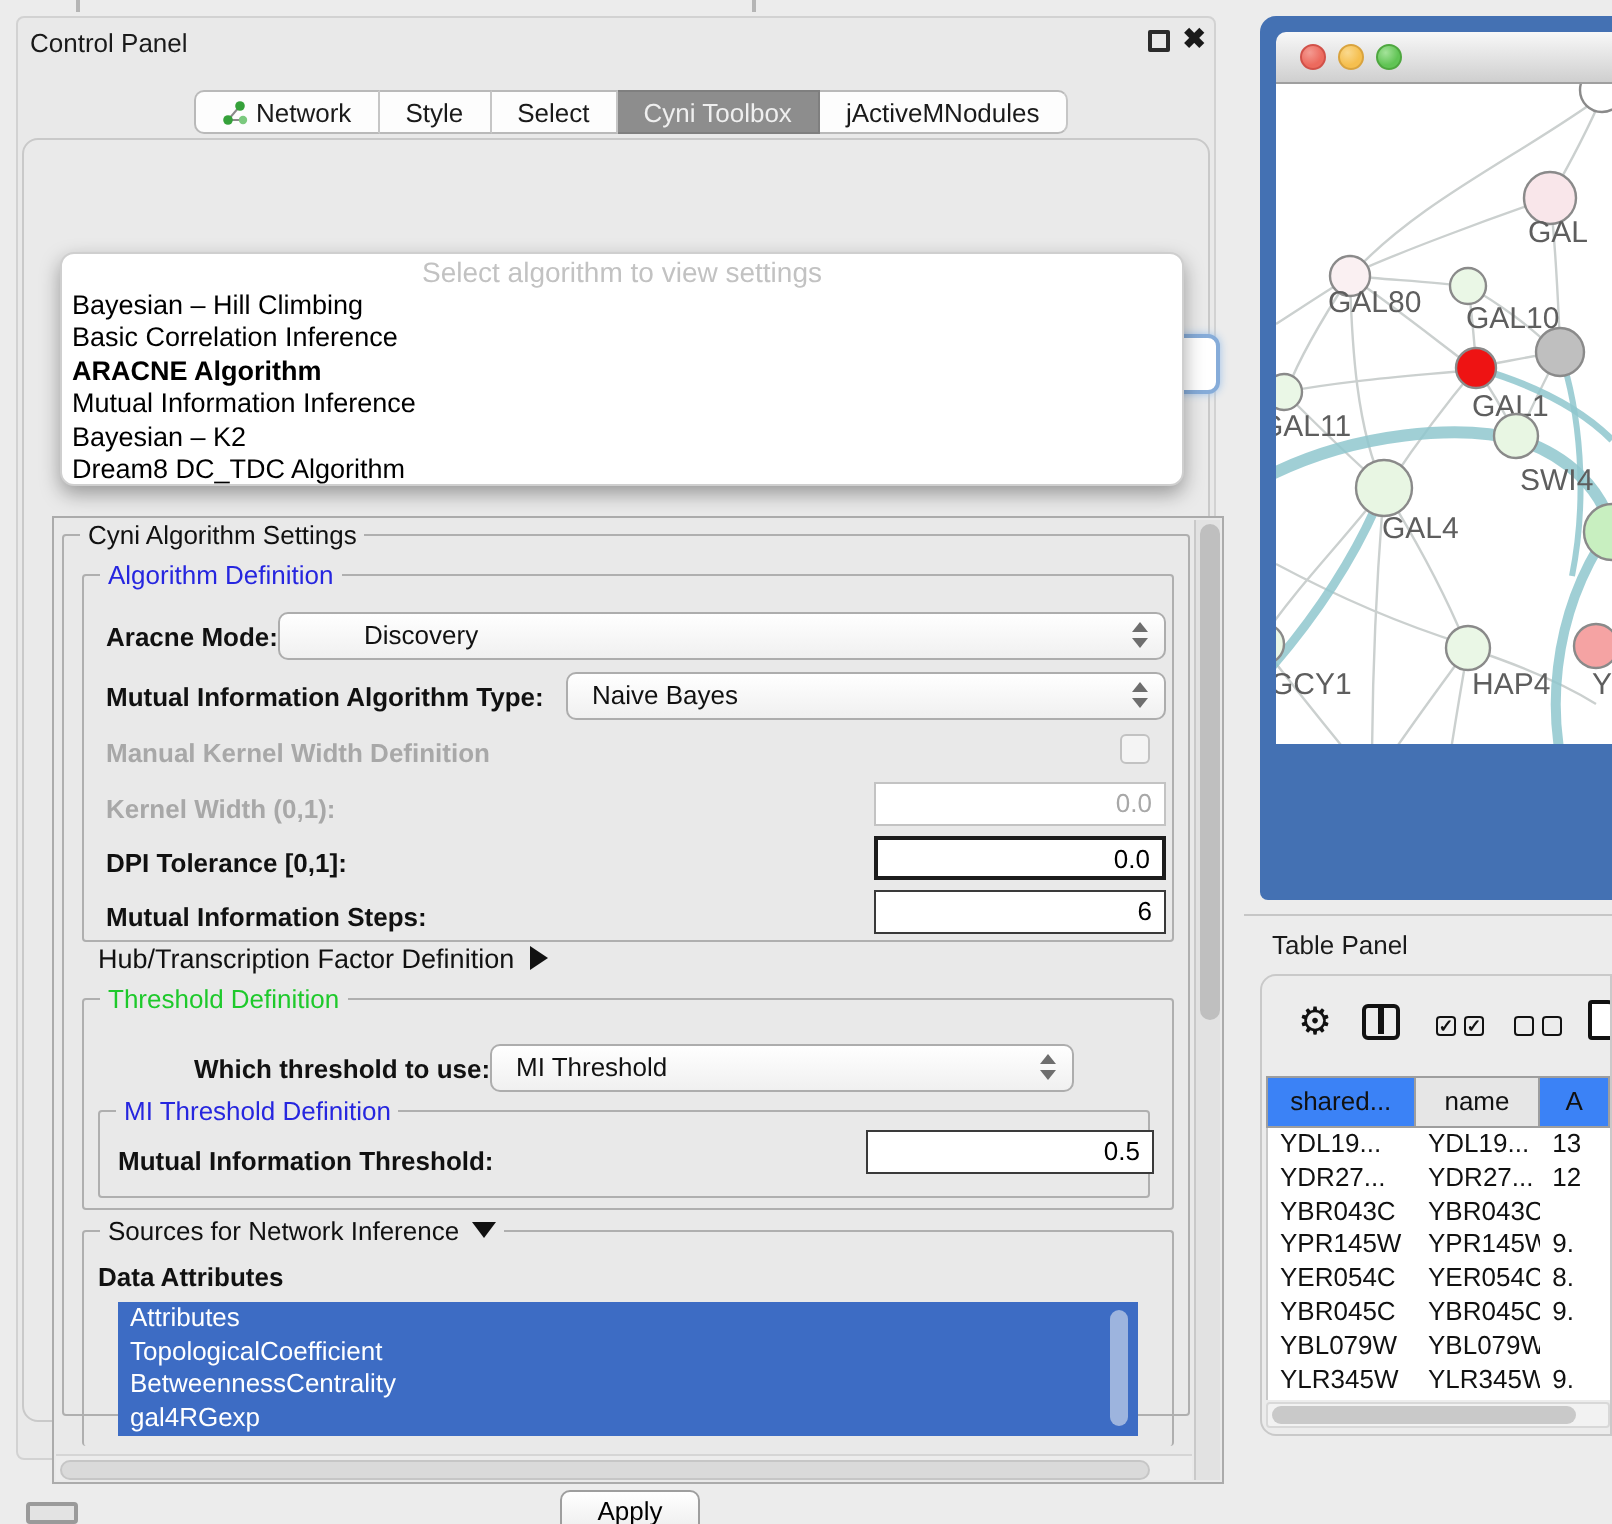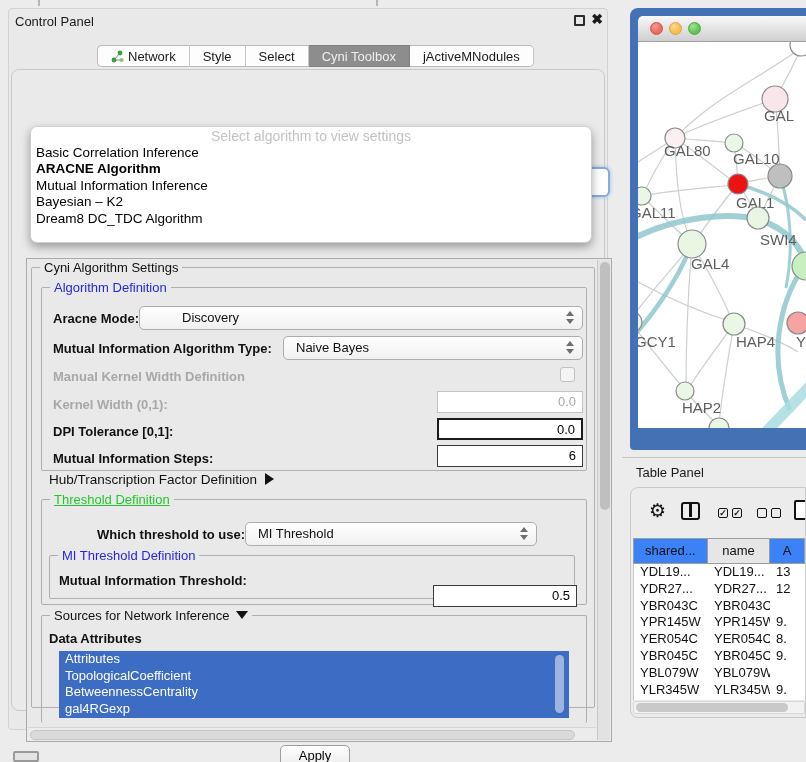--- a/index.html
+++ b/index.html
@@ -51,21 +51,21 @@
   #algo-placeholder { text-align:center; color:#C2C2C2; font-size:14px; line-height:17px; }
   .algo-item { font-size:13.5px; line-height:16.4px; padding-left:5px; color:#000; white-space:nowrap; }
   .algo-item.bold { font-weight:bold; }
 
   
   #settings-pane { position:absolute; left:14px; top:188px; width:586px; height:484px;
     background:#E9E9E9; border:1px solid #ABABAB; z-index:2; }
   .groupbox { position:absolute; border:1px solid #AFAFAF; border-radius:2px; }
   .gb-title { position:absolute; top:-8px; left:8px; background:#E9E9E9; padding:0 4px;
     font-size:13px; white-space:nowrap; }
-  .gb-blue { color:#2626DF; } .gb-green { color:#1EC92B;text-decoration:underline; }
+  .gb-blue { color:#2626DF; } .gb-green { color:#1EC92B; }
   .lbl { position:absolute; font-weight:bold; color:#111; white-space:nowrap; }
   .lbl.dis { color:#A8A8A8; }
   .tfield { position:absolute; background:#fff; height:22px; line-height:20px;
     text-align:right; padding-right:6px; font-size:13px; }
   .tfield.dis { border:1px solid #C3C3C3; color:#A8A8A8; }
   .tfield.strong { border:2px solid #1c1c1c; color:#000; }
   .tfield.mid { border:1.5px solid #3a3a3a; color:#000; }
   .checkbox { position:absolute; width:15px; height:15px; border:1px solid #C2C2C2;
     border-radius:3px; background:#F4F4F4; }
   .tri-right { display:inline-block; width:0; height:0; border-top:6px solid transparent;
@@ -97,21 +97,21 @@
   
   #net-window { position:absolute; left:630px; top:8px; width:176px; height:442px;
     background:#4471B3; border-radius:8px 0 0 4px; }
   #net-titlebar { position:absolute; left:8px; top:8px; right:0; height:26px;
     background:linear-gradient(#F8F8F8,#CFCFCF); border-bottom:1px solid #9F9F9F;
     border-top-left-radius:5px; }
   .light { position:absolute; top:6px; width:13px; height:13px; border-radius:50%; }
   #light-red { left:12px; background:radial-gradient(circle at 35% 30%, #F49B92, #EC6A5E 60%); border:1px solid #D15149; }
   #light-yellow { left:31px; background:radial-gradient(circle at 35% 30%, #FAD98E, #F5BF4F 60%); border:1px solid #D9A33E; }
   #light-green { left:50px; background:radial-gradient(circle at 35% 30%, #A4E39A, #61C455 60%); border:1px solid #4EA73F; }
-  #net-canvas { position:absolute; left:8px; top:34px; width:168px; height:386px; background:#FFFFFF; overflow:hidden; }
+  #net-canvas { position:absolute; left:8px; top:34px; width:168px; height:330px; background:#FFFFFF; overflow:hidden; }
   #net-canvas svg { display:block; }
 
   #panel-resize-mark { position:absolute; left:606px; top:369px; color:#6b6b6b; font-size:11px; }
 
   
   #tp-divider { position:absolute; left:622px; top:457px; width:184px; height:1px; background:#C6C6C6; }
   #tp-title { position:absolute; left:636px; top:465px; font-size:13px; color:#1a1a1a; }
   #table-panel { position:absolute; left:630px; top:487px; width:176px; height:231px;
     background:#ECECEC; border:1px solid #C9C9C9; border-radius:8px 0 0 8px; overflow:hidden; }
   #tp-toolbar { position:absolute; left:0; top:0; right:0; height:50px; }
@@ -179,20 +179,21 @@
       </span>
     </div>
 
   <div id="cp-content">
 
     <div id="bg-focus-frag" class="abs"></div>
 
     <div id="algo-popup">
       <div id="algo-placeholder">Select algorithm to view settings</div>
       <div id="algo-items">
+          <div class="algo-item">Bayesian – Hill Climbing</div>
           <div class="algo-item">Basic Correlation Inference</div>
           <div class="algo-item bold">ARACNE Algorithm</div>
           <div class="algo-item">Mutual Information Inference</div>
           <div class="algo-item">Bayesian – K2</div>
           <div class="algo-item">Dream8 DC_TDC Algorithm</div>
         </div>
     </div>
 
     <div id="settings-pane">
 
@@ -240,21 +241,21 @@
         <span>MI Threshold</span>
         <span class="stepper">
             <i class="up"></i>
             <i class="dn"></i>
           </span>
       </div>
       <div class="groupbox" style="left:22px; top:296px; width:526px; height:44px;">
         <span class="gb-title gb-blue">MI Threshold Definition</span>
       </div>
       <span class="lbl" style="left:32px; top:314px;">Mutual Information Threshold:</span>
-      <div class="tfield mid" style="left:406px; top:326px; width:144px;">0.5</div>
+      <div class="tfield mid" style="left:406px; top:306px; width:144px;">0.5</div>
 
       <div class="groupbox" style="left:14px; top:356px; width:546px; height:108px; border-bottom:none;">
         <span class="gb-title">
           <span>Sources for Network Inference</span><span class="tri-down"></span>
         </span>
       </div>
       <span class="lbl" style="left:22px; top:372px;">Data Attributes</span>
       <div id="attr-list" style="left: 32px; top: 392px; width: 510px; height: 67px; background: rgb(61, 108, 196);">
           <div class="attr-item">Attributes</div>
           <div class="attr-item">TopologicalCoefficient</div>

